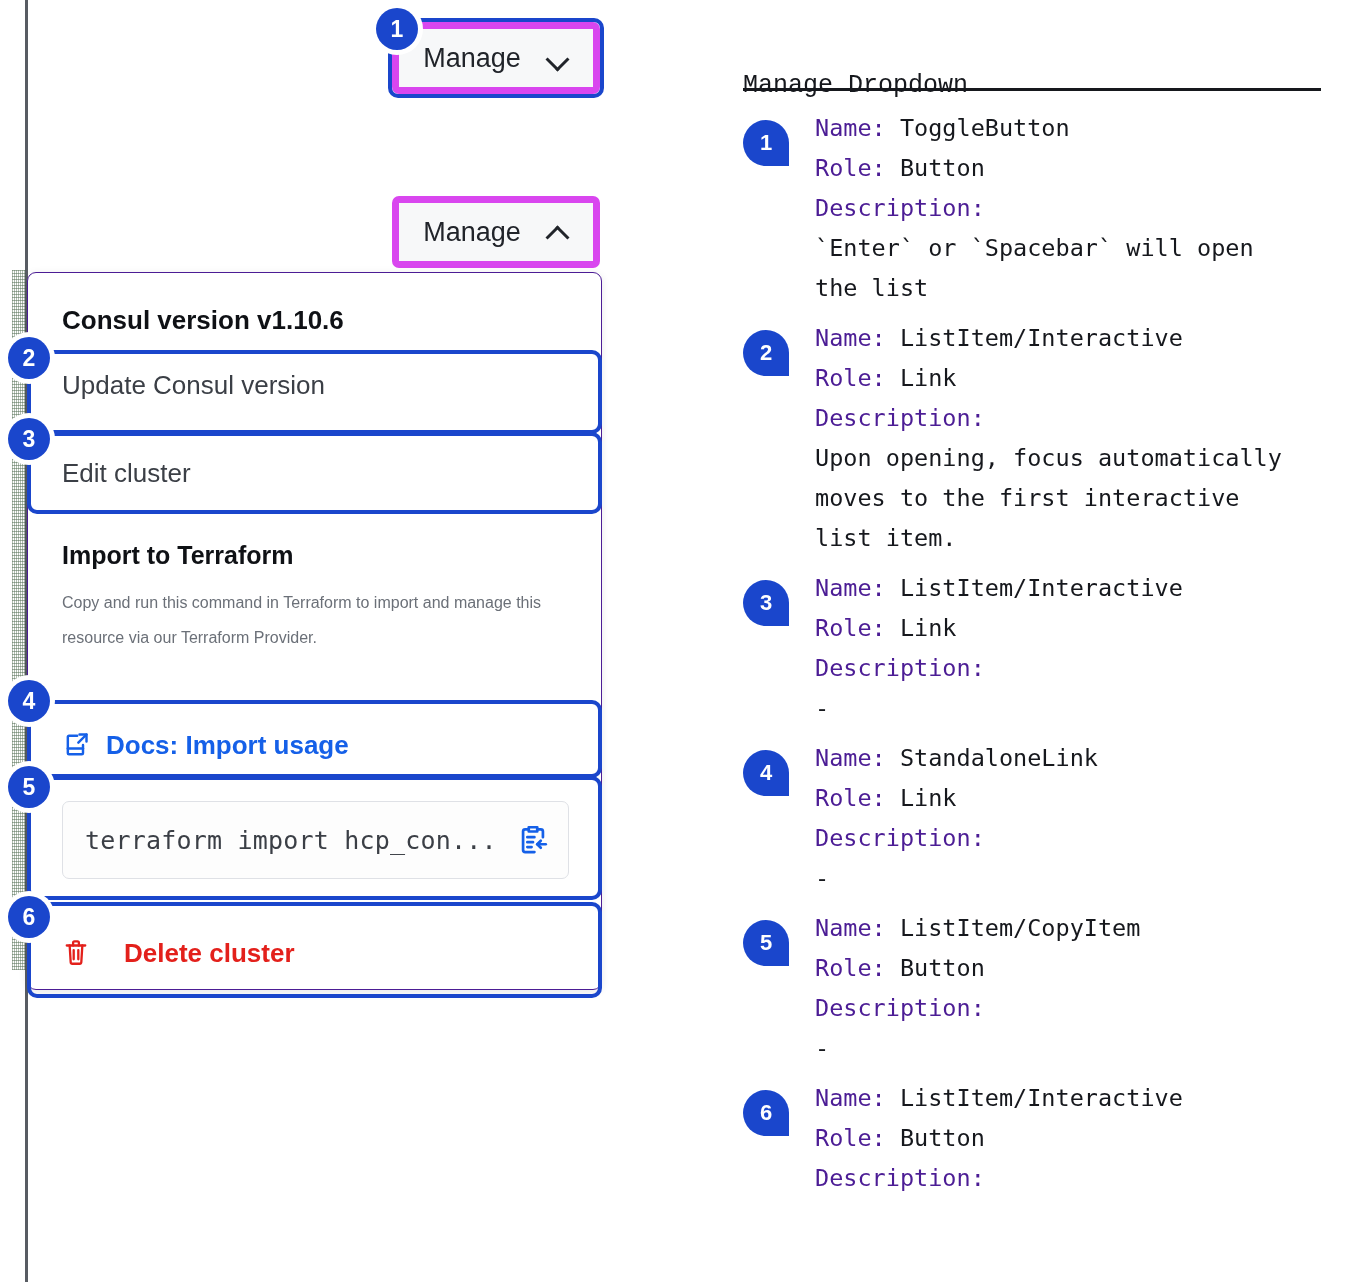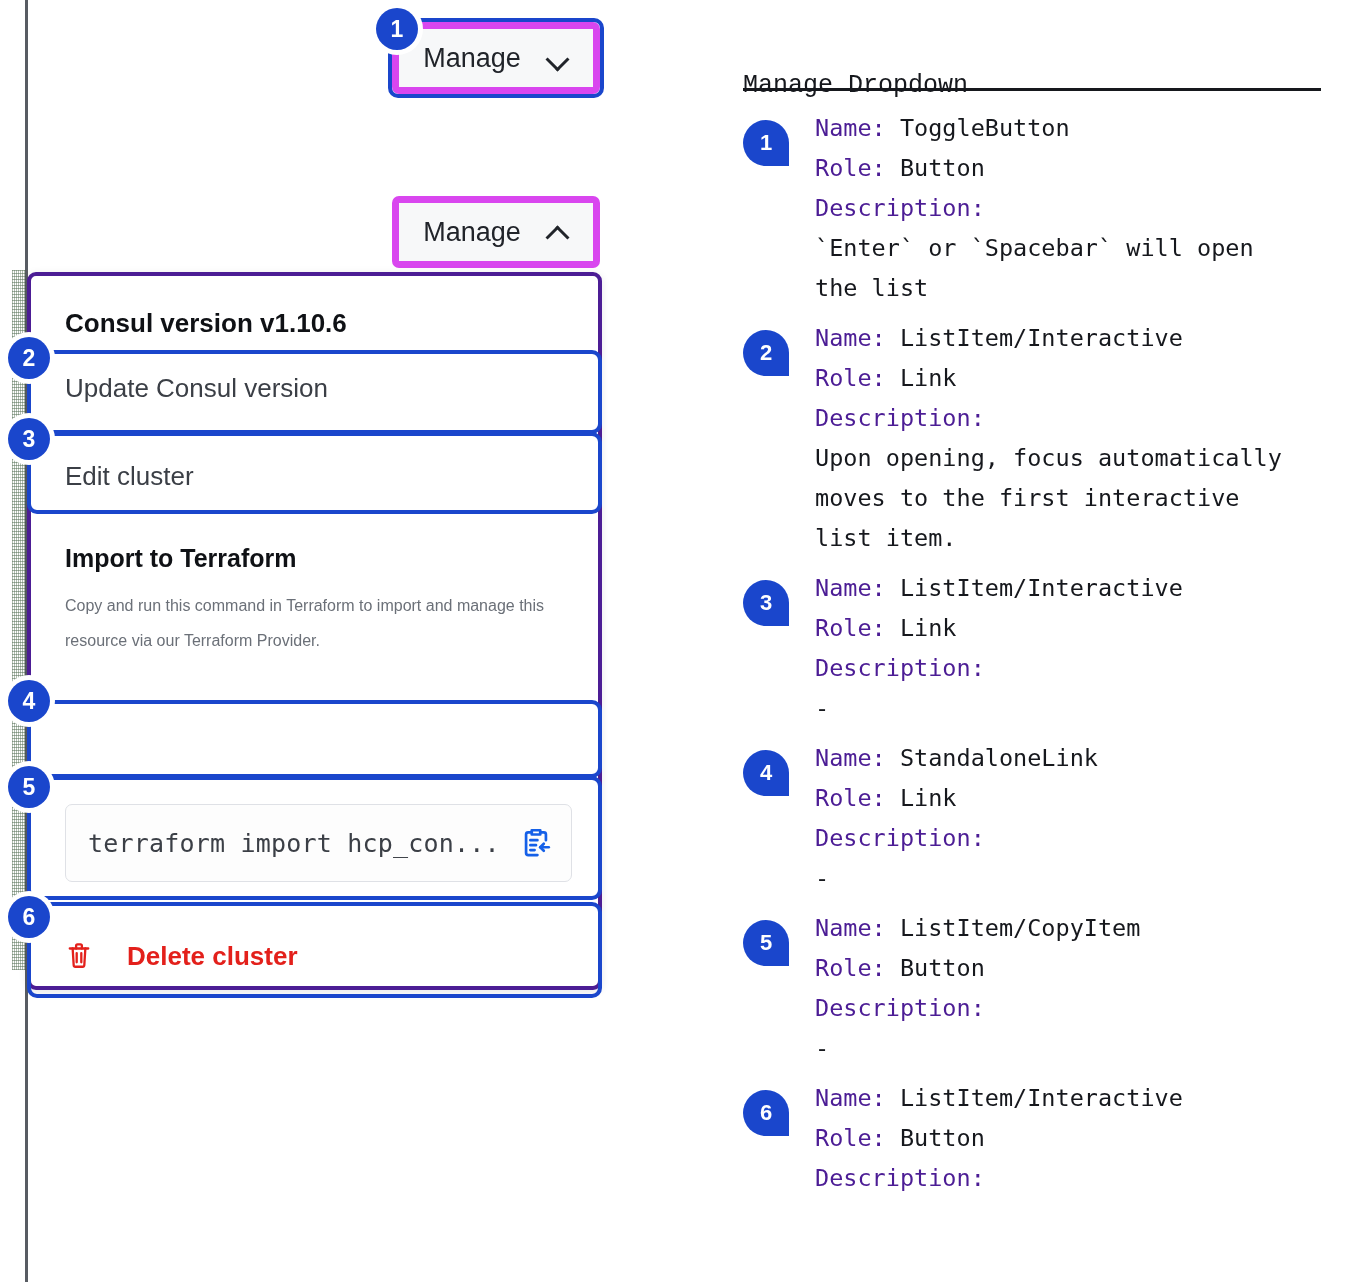--- a/index.html
+++ b/index.html
@@ -60,21 +60,21 @@
     border:4px solid #1a46cc;
     border-radius:10px;
     pointer-events:none;
   }
   #ring-toggle{ left:388px; top:18px; width:216px; height:80px; }
 
   
   #dropdown-panel{
     position:absolute; left:27px; top:272px; width:575px; height:718px;
     background:#ffffff;
-    border:4px solid #4c1d95;
+    border:1px solid #4c1d95;
     border-radius:9px;
     box-shadow:0 2px 8px rgba(16,22,26,.10);
     box-sizing:border-box;
   }
 
   .dd-head{
     position:absolute;left:34px;top:32px;
     font-size:26px;font-weight:bold;color:#0f1115;
   }
   .dd-row{
@@ -220,20 +220,31 @@
       <span>Update Consul version</span>
     </div>
 
     <div class="dd-row" id="row-edit">
       <span>Edit cluster</span>
     </div>
 
     <div id="tf-title">Import to Terraform</div>
     <div id="tf-desc">Copy and run this command in Terraform to import and manage this resource via our Terraform Provider.</div>
 
+    <div id="row-docs">
+      <span>
+        <svg width="28" height="28" viewBox="0 0 24 24" fill="none" stroke="#1560e8" stroke-width="2.1" stroke-linecap="round" stroke-linejoin="round">
+          <path d="M13 4H6a1 1 0 0 0-1 1v14a1 1 0 0 0 1 1h11a1 1 0 0 0 1-1v-7"></path>
+          <path d="M5 15h13"></path>
+          <path d="M15 3h6v6"></path>
+          <path d="M14 10l7-7"></path>
+        </svg>
+      </span>
+      <span>Docs: Import usage</span>
+    </div>
 
     <div id="tf-input">
       <span id="tf-input-value">terraform import hcp_con...</span>
       <span>
         <svg width="34" height="34" viewBox="0 0 24 24" fill="none" stroke="#1560e8" stroke-width="1.9" stroke-linecap="round" stroke-linejoin="round">
           <path d="M9 3h6v3H9z"></path>
           <path d="M15 4.5h2.5A1.5 1.5 0 0 1 19 6v4"></path>
           <path d="M9 4.5H6.5A1.5 1.5 0 0 0 5 6v13a1.5 1.5 0 0 0 1.5 1.5H13"></path>
           <path d="M8 10h5M8 13.5h4M8 17h3"></path>
           <path d="M21 15h-6"></path>

